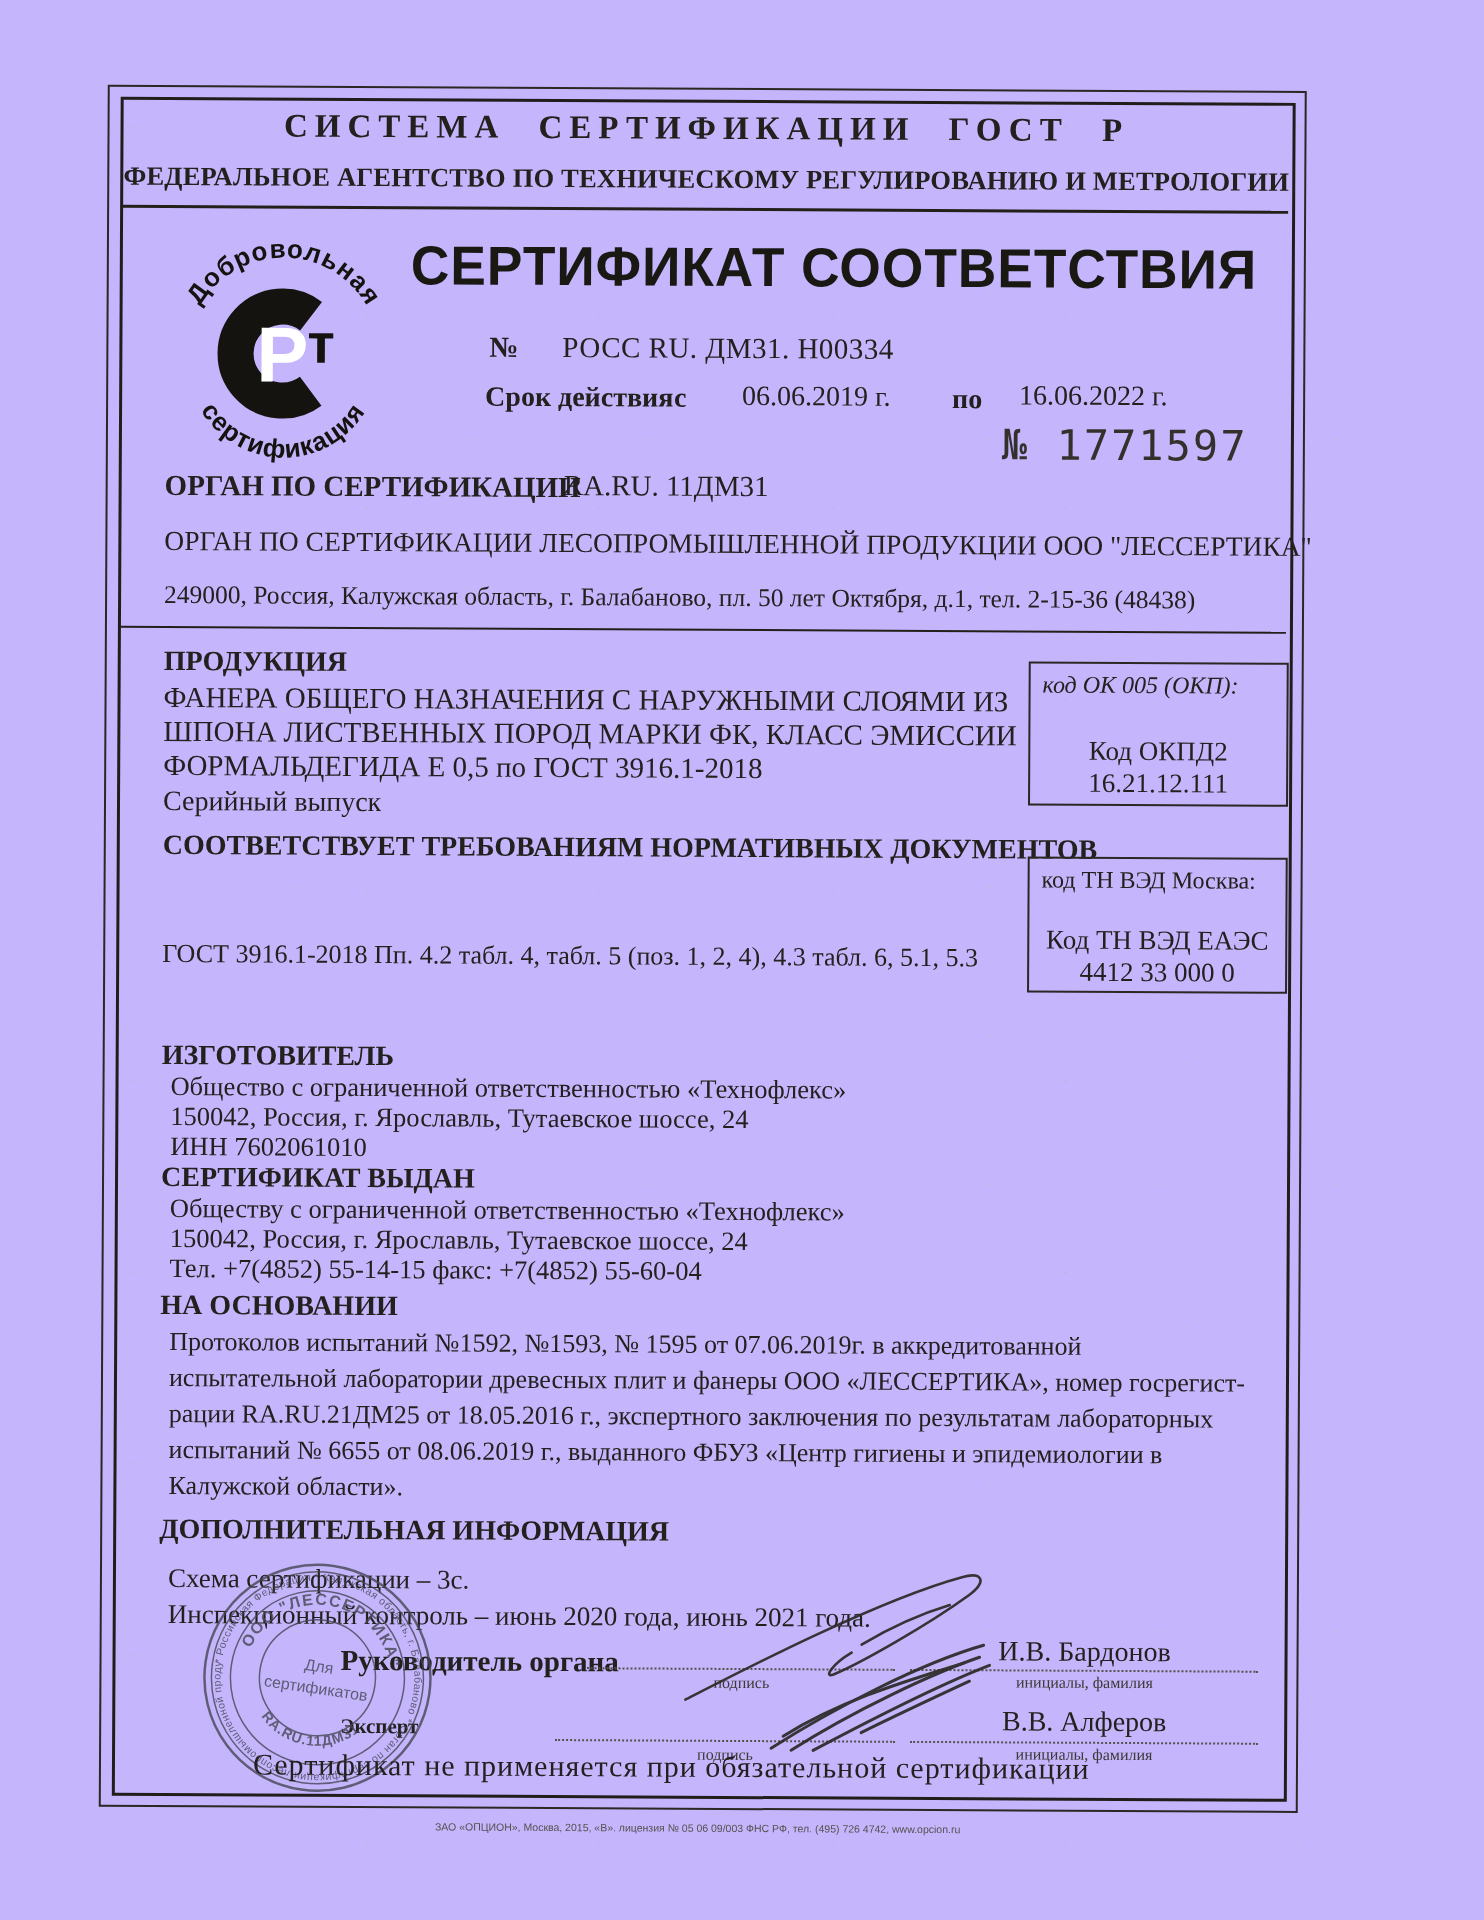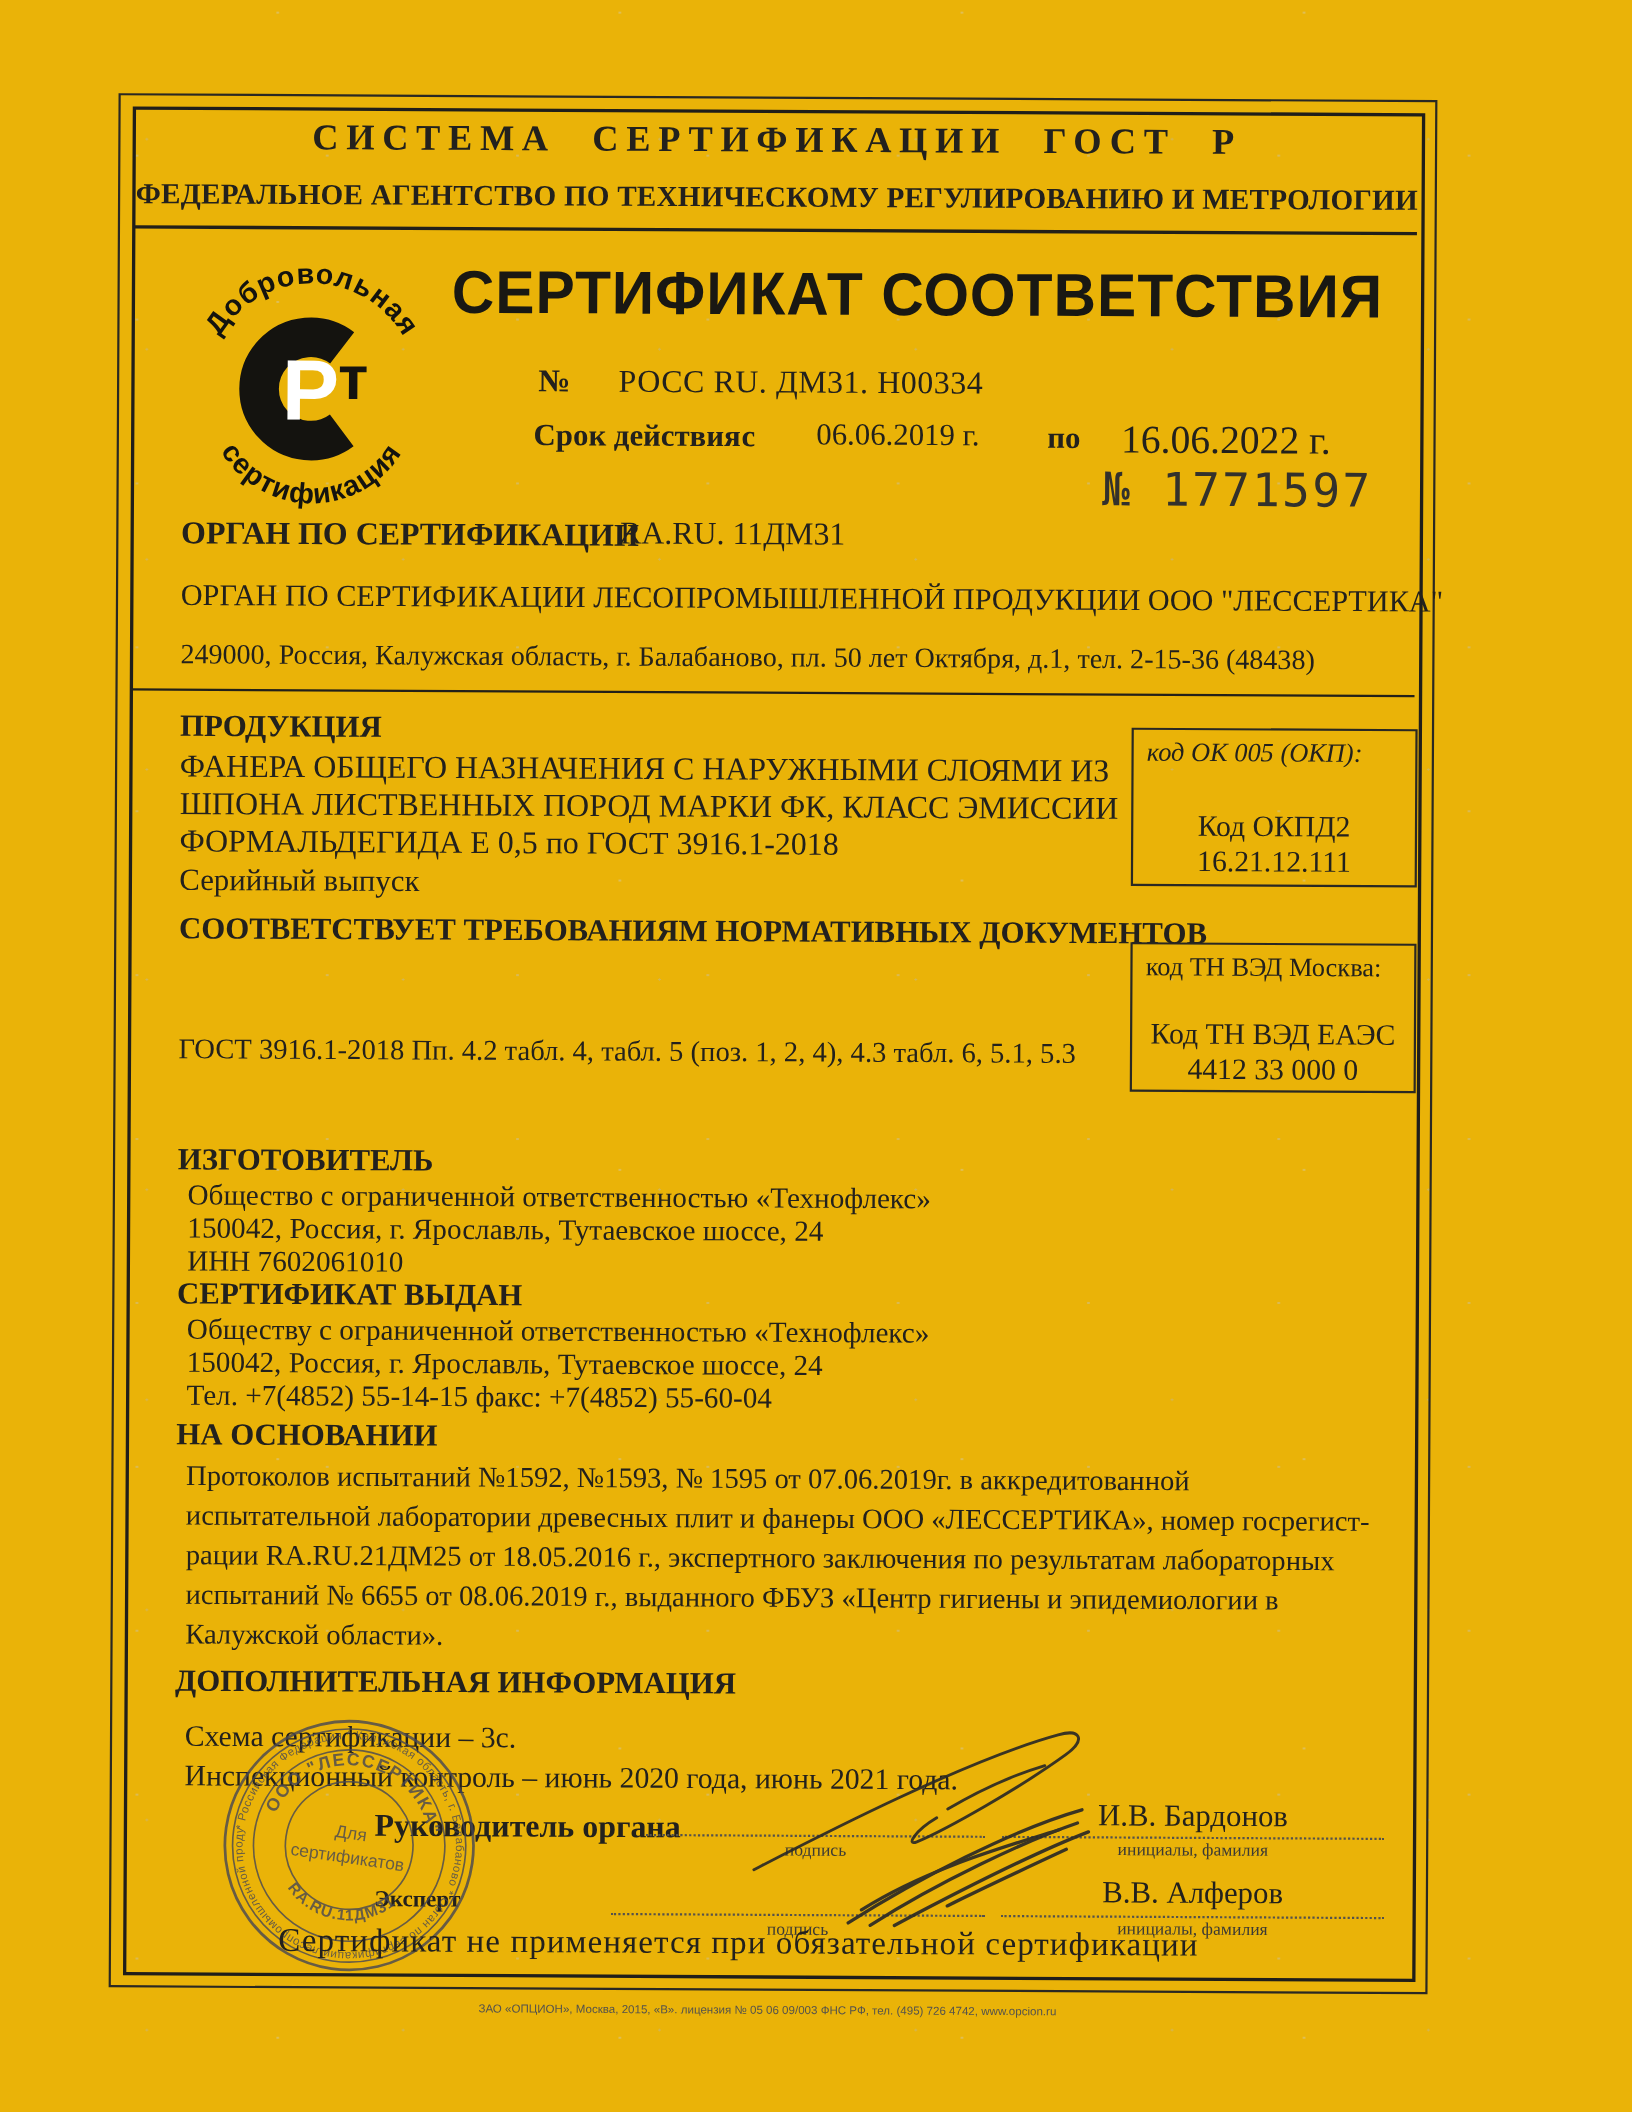--- a/index.html
+++ b/index.html
@@ -1,18 +1,18 @@
 <!DOCTYPE html>
 <html><head>
 <meta charset="utf-8">
 <style>
   html,body{margin:0;padding:0;background:#e8e8e6;}
   .page{
     position:relative;width:1484px;height:1920px;margin:0 auto;
-    background:#eab308;overflow:hidden;
+    background:#c4b5fd;overflow:hidden;
     font-family:"Liberation Serif",serif;color:#23211d;
   }
   .speckle{
     position:absolute;inset:0;pointer-events:none;opacity:.45;
     background-image:
       radial-gradient(#b9b9b4 1px, transparent 1.4px),
       radial-gradient(#cfcfc9 1px, transparent 1.2px),
       radial-gradient(#c4c4be 1px, transparent 1.3px);
     background-size:233px 191px, 311px 263px, 173px 149px;
     background-position:17px 31px, 97px 143px, 211px 67px;
@@ -74,21 +74,21 @@
 
     <div class="t sans main-title">СЕРТИФИКАТ СООТВЕТСТВИЯ</div>
 
     <span class="t b" style="left:487px;top:332px;font-size:29px;">№</span>
     <span class="t" style="left:560px;top:332px;font-size:29px;letter-spacing:.5px;">РОСС RU. ДМ31. Н00334</span>
 
     <span class="t b" style="left:483px;top:382px;font-size:28px;">Срок действия</span>
     <span class="t b" style="left:672px;top:382px;font-size:28px;">с</span>
     <span class="t" style="left:740px;top:380px;font-size:28px;">06.06.2019 г.</span>
     <span class="t b" style="left:950px;top:382px;font-size:28px;">по</span>
-    <span class="t" style="left:1017px;top:378px;font-size:36px;">16.06.2022 г.</span>
+    <span class="t" style="left:1017px;top:378px;font-size:28px;">16.06.2022 г.</span>
 
     <span class="t mono" style="left:1000px;top:420px;font-size:42px;letter-spacing:2px;color:#33312c;"><span>№</span> <span>1771597</span></span>
 
     <span class="t b" style="left:163px;top:472px;font-size:29px;">ОРГАН ПО СЕРТИФИКАЦИИ</span>
     <span class="t" style="left:562px;top:470px;font-size:29px;">RA.RU. 11ДМ31</span>
     <div class="t" style="left:163px;top:528px;font-size:27.5px;">ОРГАН ПО СЕРТИФИКАЦИИ ЛЕСОПРОМЫШЛЕННОЙ ПРОДУКЦИИ  ООО "ЛЕССЕРТИКА"</div>
     <div class="t" style="left:163px;top:583px;font-size:25.5px;">249000, Россия, Калужская область, г. Балабаново, пл. 50 лет Октября, д.1, тел. 2-15-36 (48438)</div>
 
     <div class="t b" style="left:163px;top:648px;font-size:28px;">ПРОДУКЦИЯ</div>
     <div class="t" style="left:163px;top:684px;font-size:29px;">ФАНЕРА ОБЩЕГО НАЗНАЧЕНИЯ С НАРУЖНЫМИ СЛОЯМИ ИЗ</div>

